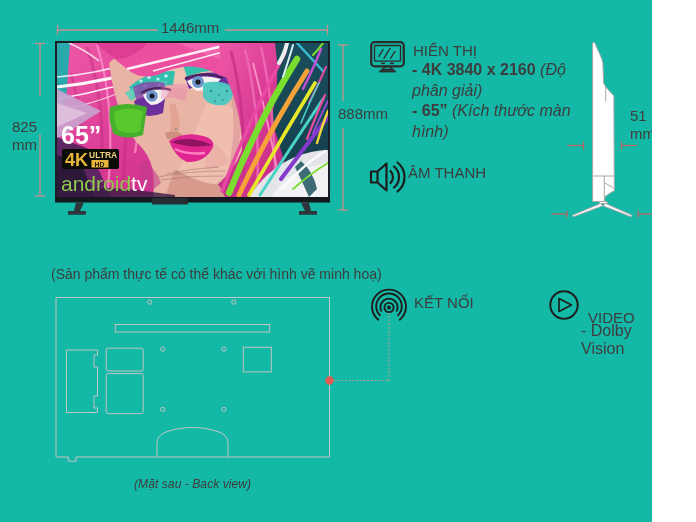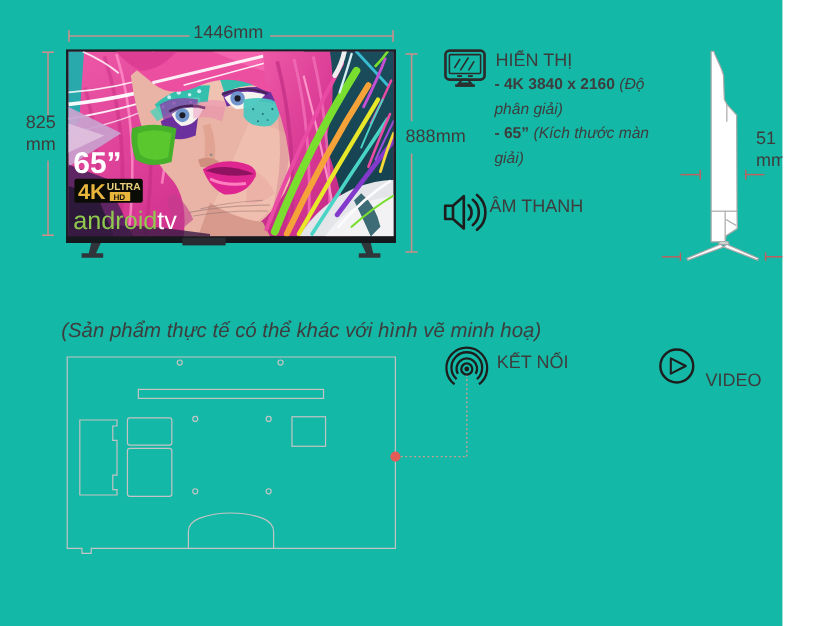--- a/index.html
+++ b/index.html
@@ -1,19 +1,19 @@
 <!DOCTYPE html>
 <html><head><meta charset="utf-8">
 <style>
 html,body{margin:0;padding:0}
 .page{position:relative;width:652px;height:522px;background:#14b8a6;font-family:"Liberation Sans",sans-serif;color:#3d3d3d;overflow:hidden}
 .abs{position:absolute}
 .dim{color:#3d3d3d;font-size:15px}
 .ttl{font-weight:normal;font-size:15px;color:#3d3d3d}
-.body15{font-size:13px;color:#3d3d3d}
+.body15{font-size:16px;color:#3d3d3d}
 </style></head>
 <body>
 <div class="page">
 
 <svg class="abs" style="left:0;top:0" width="696" height="522" viewBox="0 0 696 522">
 
   <g stroke="#c9908c" stroke-width="1.3" fill="none">
     <line x1="57" y1="30" x2="158" y2="30"></line>
     <line x1="225" y1="30" x2="328" y2="30"></line>
     <line x1="57.5" y1="25" x2="57.5" y2="35"></line>
@@ -99,21 +99,21 @@
     <path d="M381.6,311.6 A8.6,8.6 0 1 1 396.4,311.6" stroke-width="1.9"></path>
     <path d="M380.5,315.9 A12.8,12.8 0 1 1 397.5,315.9" stroke-width="1.9"></path>
     <path d="M378.8,320.2 A17,17 0 1 1 399.2,320.2" stroke-width="1.9"></path>
   </g>
 
   <circle cx="564" cy="305" r="13.7" fill="none" stroke="#1d1d1d" stroke-width="2"></circle>
   <path d="M559,298.6 L571.5,305 L559,311.4 Z" fill="none" stroke="#1d1d1d" stroke-width="1.7" stroke-linejoin="round"></path>
 </svg>
 
 <div class="abs dim" style="left:161px;top:19px">1446mm</div>
-<div class="abs dim" style="left:12px;top:94px;width:44px;text-align:center;line-height:18px">825 mm</div>
+<div class="abs dim" style="left:12px;top:118px;width:44px;line-height:18px">825 mm</div>
 <div class="abs dim" style="left:338px;top:105px">888mm</div>
 <div class="abs dim" style="left:630px;top:106.5px;line-height:18px">51<br>mm</div>
 <div class="abs dim" style="left:676px;top:176px;line-height:18px">79.5<br>mm</div>
 
 <div class="abs" style="left:55px;top:41px">
 <svg width="277" height="175" viewBox="0 0 277 175">
   <defs>
     <linearGradient id="hair" x1="0" y1="0" x2="1" y2="1">
       <stop offset="0" stop-color="#ee58a6"></stop>
       <stop offset="0.55" stop-color="#d63792"></stop>
@@ -294,23 +294,25 @@
   <path d="M21,161.5 L29,161.5 L25,170 L31,170 L31,173.8 L13,173.8 L13,170 L19,170 Z" fill="#30353c"></path>
   <path d="M246,161.5 L254,161.5 L256,170 L262,170 L262,173.8 L244,173.8 L244,170 L250,170 Z" fill="#30353c"></path>
 </svg>
 </div>
 
 <div class="abs ttl" style="left:413px;top:42px">HIỂN THỊ</div>
 <div class="abs body15" style="left:412px;top:60px;line-height:20.5px">
   <b>- 4K 3840 x 2160</b> <i>(Độ</i><br>
   <i>phân giải)</i><br>
   <b>- 65”</b> <i>(Kích thước màn</i><br>
-  <i>giải)</i>
+  <i>hình)</i>
 </div>
 
 <div class="abs ttl" style="left:408px;top:164px">ÂM THANH</div>
 
-<div class="abs" style="left:51px;top:266px;font-size:17px;font-style:italic;color:#3d3d3d">(Sản phẩm thực tế có thể khác với hình vẽ minh hoạ)</div>
+<div class="abs" style="left:51px;top:266px;font-size:14px;color:#3d3d3d">(Sản phẩm thực tế có thể khác với hình vẽ minh hoạ)</div>
+<div class="abs" style="left:134px;top:477px;font-size:12.2px;font-style:italic;color:#3d3d3d">(Mặt sau - Back view)</div>
 
 <div class="abs ttl" style="left:414px;top:294px">KẾT NỐI</div>
 
 <div class="abs ttl" style="left:588px;top:309px">VIDEO</div>
+<div class="abs body15" style="left:581px;top:322px">- Dolby Vision</div>
 
 </div>
 </body></html>

